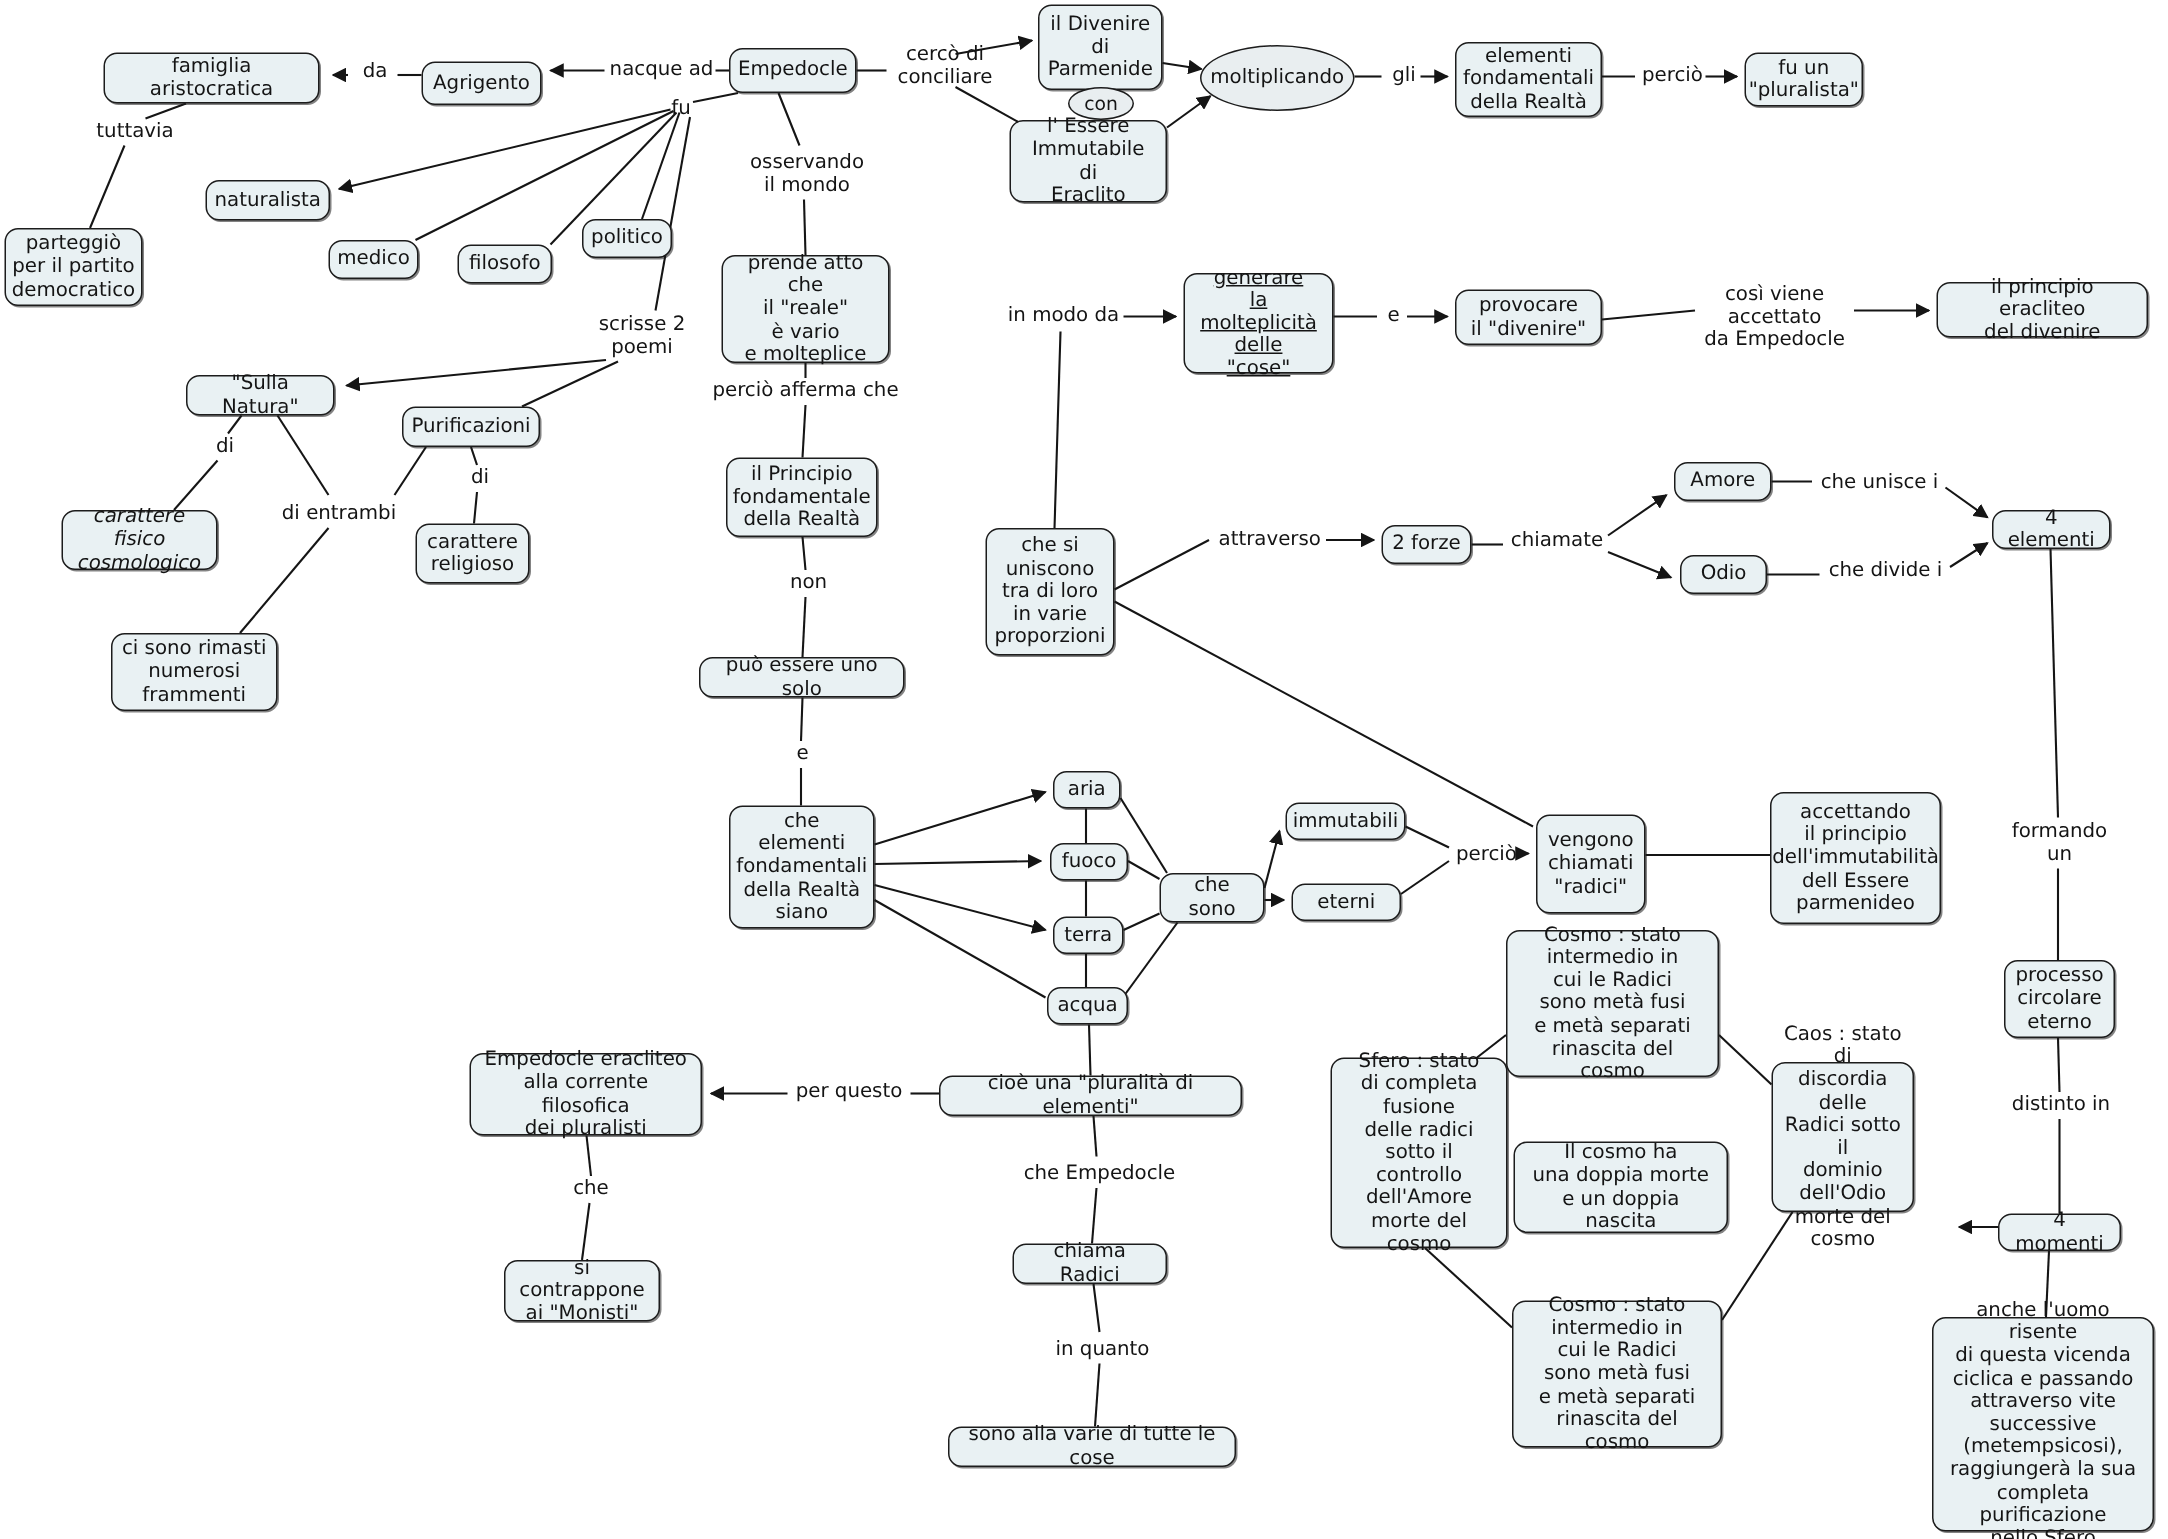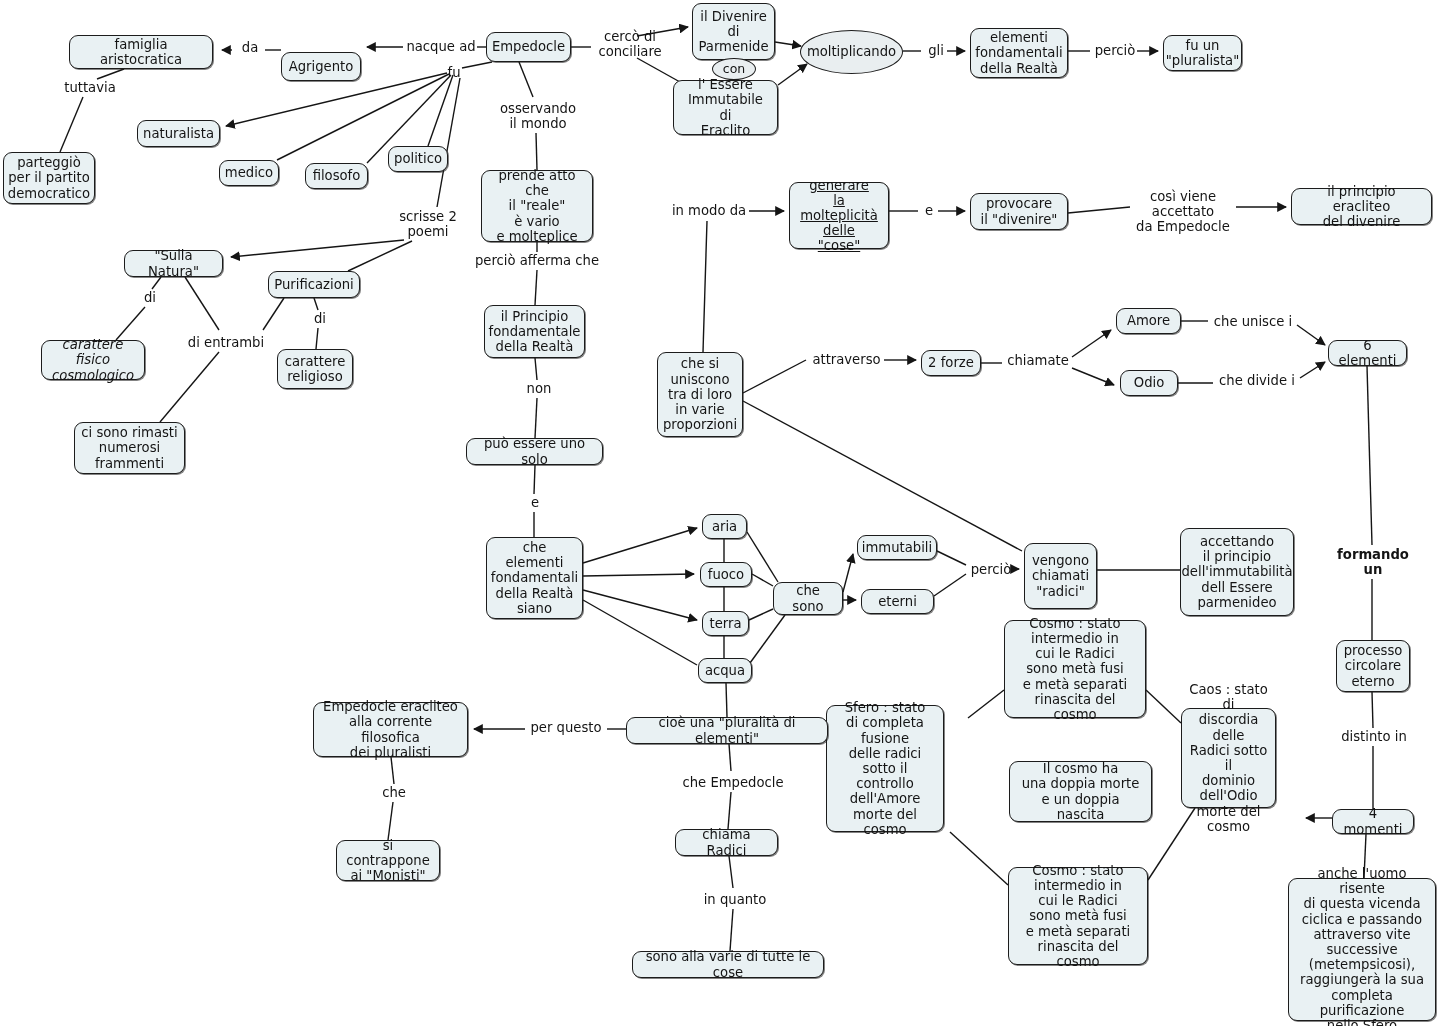--- a/index.html
+++ b/index.html
@@ -211,21 +211,21 @@
       <line x1="729" y1="744" x2="731" y2="771"></line>
       <line x1="731" y1="792" x2="728" y2="829"></line>
 
       <line x1="729" y1="856" x2="733" y2="888"></line>
       <line x1="733" y1="909" x2="730" y2="951"></line>
 
     </g>
   </svg>
 
   <div class="node" style="left:69px; top:35px; width:144px; height:34px;">famiglia aristocratica</div>
-  <div class="node" style="left:281px; top:52px; width:80px; height:29px;">Agrigento</div>
+  <div class="node" style="left:281px; top:41px; width:80px; height:29px;">Agrigento</div>
   <div class="node" style="left:486px; top:32px; width:85px; height:30px;">Empedocle</div>
   <div class="node" style="left:692px; top:3px; width:83px; height:57px;">il Divenire
 di
 Parmenide</div>
   <div class="node ellipse lite" style="left:712px; top:58px; width:44px; height:22px; font-size:12.5px;">con</div>
   <div class="node" style="left:673px; top:80px; width:105px; height:55px;">l' Essere
 Immutabile di
 Eraclito</div>
   <div class="node ellipse lite" style="left:800px; top:30px; width:103px; height:44px;">moltiplicando</div>
   <div class="node" style="left:970px; top:28px; width:98px; height:50px;">elementi
@@ -266,21 +266,21 @@
   <div class="node" style="left:1291px; top:188px; width:141px; height:37px;">il principio eracliteo
 del divenire</div>
   <div class="node" style="left:657px; top:352px; width:86px; height:85px;">che si
 uniscono
 tra di loro
 in varie
 proporzioni</div>
   <div class="node" style="left:921px; top:350px; width:60px; height:26px;">2 forze</div>
   <div class="node" style="left:1116px; top:308px; width:65px; height:26px;">Amore</div>
   <div class="node" style="left:1120px; top:370px; width:58px; height:26px;">Odio</div>
-  <div class="node" style="left:1328px; top:340px; width:79px; height:26px;">6 elementi</div>
+  <div class="node" style="left:1328px; top:340px; width:79px; height:26px;">4 elementi</div>
   <div class="node" style="left:486px; top:537px; width:97px; height:82px;">che
 elementi
 fondamentali
 della Realtà
 siano</div>
   <div class="node" style="left:702px; top:514px; width:45px; height:25px;">aria</div>
   <div class="node" style="left:700px; top:562px; width:52px; height:25px;">fuoco</div>
   <div class="node" style="left:702px; top:611px; width:47px; height:25px;">terra</div>
   <div class="node" style="left:698px; top:658px; width:54px; height:25px;">acqua</div>
   <div class="node" style="left:773px; top:582px; width:70px; height:33px;">che sono</div>
@@ -296,21 +296,21 @@
 parmenideo</div>
   <div class="node" style="left:1336px; top:640px; width:74px; height:52px;">processo
 circolare
 eterno</div>
   <div class="node" style="left:1004px; top:620px; width:142px; height:98px;">Cosmo : stato
 intermedio in
 cui le Radici
 sono metà fusi
 e metà separati
 rinascita del cosmo</div>
-  <div class="node" style="left:826px; top:705px; width:118px; height:127px;">Sfero : stato
+  <div class="node" style="left:887px; top:705px; width:118px; height:127px;">Sfero : stato
 di completa
 fusione
 delle radici
 sotto il
 controllo
 dell'Amore
 morte del cosmo</div>
   <div class="node" style="left:1009px; top:761px; width:143px; height:61px;">Il cosmo ha
 una doppia morte
 e un doppia nascita</div>
@@ -365,21 +365,21 @@
   <div class="linklabel" style="left:669px; top:202px; width:80px; height:18px;">in modo da</div>
   <div class="linklabel" style="left:921px; top:202px; width:16px; height:18px;">e</div>
   <div class="linklabel" style="left:1133px; top:186px; width:100px; height:51px;">così viene
 accettato
 da Empedocle</div>
   <div class="linklabel" style="left:810px; top:351px; width:73px; height:18px;">attraverso</div>
   <div class="linklabel" style="left:1005px; top:352px; width:66px; height:18px;">chiamate</div>
   <div class="linklabel" style="left:1211px; top:313px; width:84px; height:18px;">che unisce i</div>
   <div class="linklabel" style="left:1216px; top:372px; width:82px; height:18px;">che divide i</div>
   <div class="linklabel" style="left:969px; top:561px; width:44px; height:18px;">perciò</div>
-  <div class="linklabel" style="left:1337px; top:545px; width:72px; height:34px;font-weight:bold;">formando
+  <div class="linklabel" style="left:1337px; top:545px; width:72px; height:34px;">formando
 un</div>
   <div class="linklabel" style="left:1338px; top:728px; width:72px; height:18px;">distinto in</div>
   <div class="linklabel" style="left:529px; top:719px; width:74px; height:18px;">per questo</div>
   <div class="linklabel" style="left:379px; top:784px; width:30px; height:18px;">che</div>
   <div class="linklabel" style="left:680px; top:774px; width:106px; height:18px;">che Empedocle</div>
   <div class="linklabel" style="left:701px; top:891px; width:68px; height:18px;">in quanto</div>
 
 </div>
 
 </body></html>

